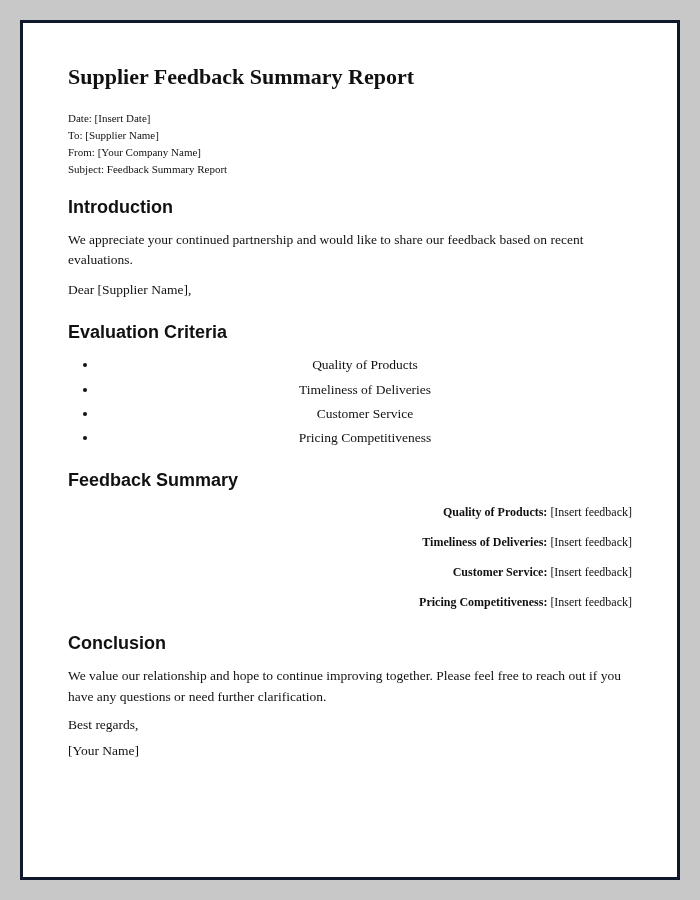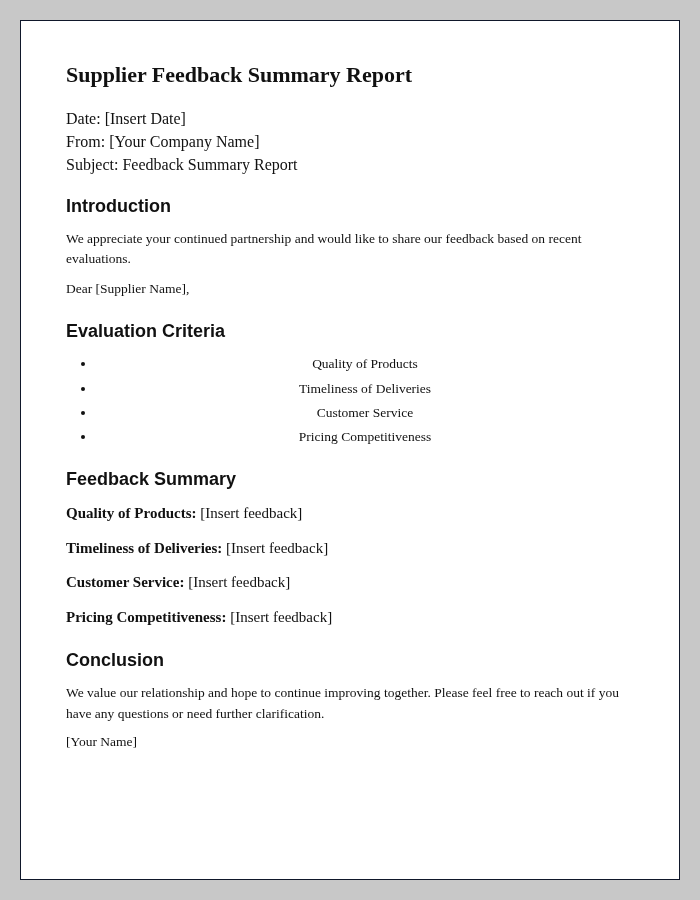--- a/index.html
+++ b/index.html
@@ -15,39 +15,39 @@
       align-items: flex-start;
       min-height: 900px;
       padding: 20px;
       font-family: Georgia, 'Times New Roman', serif;
     }
 
     .document {
       background: #ffffff;
       width: 660px;
       min-height: 860px;
-      border: 1px solid #0f172a;
+      border: 3px solid #0f172a;
       padding: 40px 45px;
       color: #111;
     }
 
     .doc-title {
       font-size: 22px;
       font-weight: bold;
       font-family: Georgia, serif;
       margin-bottom: 20px;
       line-height: 1.3;
     }
 
     .meta-block {
       margin-bottom: 18px;
     }
 
     .meta-line {
-      font-size: 16px;
+      font-size: 11px;
       margin-bottom: 5px;
       font-family: Georgia, serif;
     }
 
     .section-heading {
       font-size: 18px;
       font-weight: bold;
       font-family: Liberation Sans, sans-serif;
       margin-top: 22px;
       margin-bottom: 12px;
@@ -68,24 +68,25 @@
     }
 
     .criteria-list li {
       font-size: 13.5px;
       font-family: Georgia, serif;
       margin-bottom: 4px;
       line-height: 1.5;
     }
 
     .feedback-item {
-      font-size: 15px;
+      font-size: 12px;
       font-family: Georgia, serif;
       margin-bottom: 12px;
       line-height: 1.5;
+      text-align: right;
     }
 
     .feedback-item strong {
       font-weight: bold;
     }
 
     .sign-block {
       margin-top: 6px;
     }
 
@@ -99,20 +100,24 @@
 <body>
 
 <div class="document">
 
   <div class="doc-title">Supplier Feedback Summary Report</div>
 
   <div class="meta-block">
     <div class="meta-line">
       <span>Date: </span>
       <span>[Insert Date]</span>
+    </div>
+    <div class="meta-line">
+      <span>To: </span>
+      <span>[Supplier Name]</span>
     </div>
     <div class="meta-line">
       <span>From: </span>
       <span>[Your Company Name]</span>
     </div>
     <div class="meta-line">
       <span>Subject: </span>
       <span>Feedback Summary Report</span>
     </div>
   </div>
@@ -145,16 +150,17 @@
   </div>
   <div class="feedback-item">
     <strong>Pricing Competitiveness: </strong>
     <span>[Insert feedback]</span>
   </div>
 
   <div class="section-heading">Conclusion</div>
   <p class="body-text">We value our relationship and hope to continue improving together. Please feel free to reach out if you have any questions or need further clarification.</p>
 
   <div class="sign-block">
+    <div class="sign-line">Best regards,</div>
     <div class="sign-line">[Your Name]</div>
   </div>
 
 </div>
 
 </body></html>

